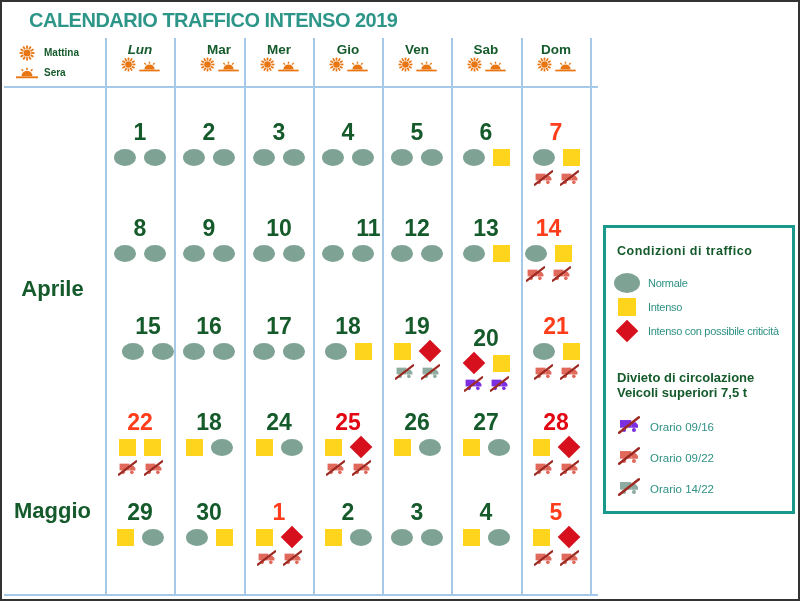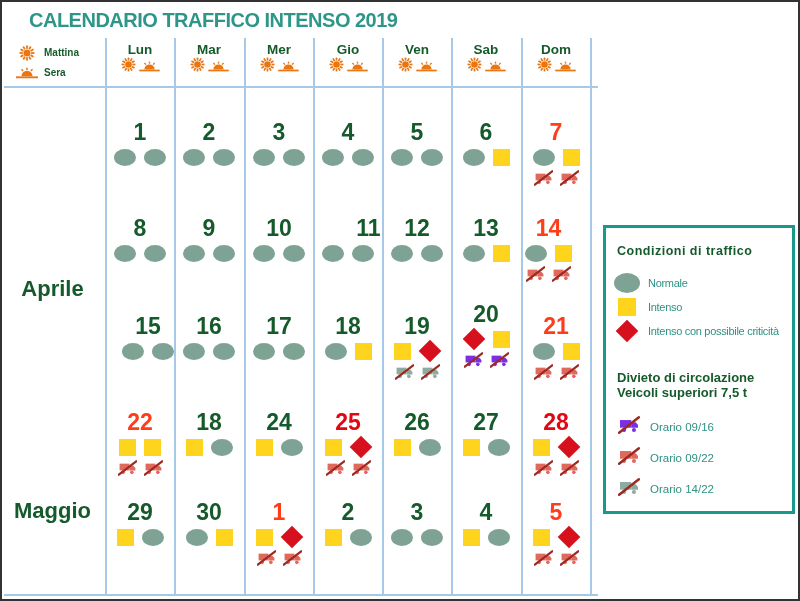--- a/index.html
+++ b/index.html
@@ -99,21 +99,21 @@
       <div class="vline" style="left: 103px; top: 36px; height: 557px;"></div>
       <div class="vline" style="left: 172px; top: 36px; height: 557px;"></div>
       <div class="vline" style="left: 242px; top: 36px; height: 557px;"></div>
       <div class="vline" style="left: 311px; top: 36px; height: 557px;"></div>
       <div class="vline" style="left: 380px; top: 36px; height: 557px;"></div>
       <div class="vline" style="left: 449px; top: 36px; height: 557px;"></div>
       <div class="vline" style="left: 519px; top: 36px; height: 557px;"></div>
       <div class="vline" style="left: 588px; top: 36px; height: 557px;"></div>
       <div class="hline" style="top: 84px; left: 2px; width: 594px;"></div>
       <div class="hline" style="top: 592px; left: 2px; width: 594px;"></div>
-      <div class="day-header" style="left: 105px; top: 40px; width: 66px;">
+      <div class="day-header" style="left: 105px; top: 40px; width: 66px; font-style: italic;">
         <span class="day-name">Lun</span>
         <div class="header-icons">
           <span><svg viewBox="0 0 20 20" width="15" height="15">
               <g stroke="#e87613" stroke-width="2.3">
                 <line x1="15.2" y1="10.0" x2="19.3" y2="10.0"></line>
                 <line x1="14.5" y1="12.6" x2="18.1" y2="14.6"></line>
                 <line x1="12.6" y1="14.5" x2="14.7" y2="18.1"></line>
                 <line x1="10.0" y1="15.2" x2="10.0" y2="19.3"></line>
                 <line x1="7.4" y1="14.5" x2="5.4" y2="18.1"></line>
                 <line x1="5.5" y1="12.6" x2="1.9" y2="14.6"></line>
@@ -130,21 +130,21 @@
     <path d="M6.5,10.8 A6.5,6.5 0 0 1 19.5,10.8 Z" fill="#e87613"></path>
     <g stroke="#e87613" stroke-width="1.8">
       <line x1="13" y1="0.8" x2="13" y2="3.4"></line>
                 <line x1="6.5" y1="2.6" x2="8.4" y2="4.6"></line>
                 <line x1="19.5" y1="2.6" x2="17.6" y2="4.6"></line>
     </g>
     <rect x="0" y="11" width="26" height="2.2" fill="#e87613"></rect>
   </svg></span>
         </div>
       </div>
-      <div class="day-header" style="left: 174px; top: 40px; width: 66px; text-align: center;">
+      <div class="day-header" style="left: 184px; top: 40px; width: 66px; text-align: center;">
         <span class="day-name">Mar</span>
         <div class="header-icons">
           <span><svg viewBox="0 0 20 20" width="15" height="15">
               <g stroke="#e87613" stroke-width="2.3">
                 <line x1="15.2" y1="10.0" x2="19.3" y2="10.0"></line>
                 <line x1="14.5" y1="12.6" x2="18.1" y2="14.6"></line>
                 <line x1="12.6" y1="14.5" x2="14.7" y2="18.1"></line>
                 <line x1="10.0" y1="15.2" x2="10.0" y2="19.3"></line>
                 <line x1="7.4" y1="14.5" x2="5.4" y2="18.1"></line>
                 <line x1="5.5" y1="12.6" x2="1.9" y2="14.6"></line>
@@ -497,21 +497,21 @@
   </svg></span>
           <span><svg viewBox="0 0 24 20" width="19" height="16">
     <rect x="2" y="4.5" width="12.5" height="8.5" fill="#8dab9e"></rect>
     <path d="M14.5,7 L19.5,7 L22,10 L22,13 L14.5,13 Z" fill="#8dab9e"></path>
     <circle cx="6.5" cy="15.5" r="2.3" fill="#8dab9e"></circle>
               <circle cx="17.5" cy="15.5" r="2.3" fill="#8dab9e"></circle>
     <line x1="1" y1="18.5" x2="23" y2="1.5" stroke="#9c2a22" stroke-width="2.8" stroke-linecap="round"></line>
   </svg></span>
         </div>
       </div>
-      <div class="day-cell" style="left: 451px; top: 300px; width: 66px;">
+      <div class="day-cell" style="left: 451px; top: 324px; width: 66px;">
         <div class="day-num" style="color: rgb(21, 90, 43);">20</div>
         <div class="day-symbols">
           <span class="sym-diamond"></span>
           <span class="sym-square"></span>
         </div>
         <div class="day-trucks">
           <span><svg viewBox="0 0 24 20" width="19" height="16">
     <rect x="2" y="4.5" width="12.5" height="8.5" fill="#7b2fe0"></rect>
     <path d="M14.5,7 L19.5,7 L22,10 L22,13 L14.5,13 Z" fill="#7b2fe0"></path>
     <circle cx="6.5" cy="15.5" r="2.3" fill="#7b2fe0"></circle>

